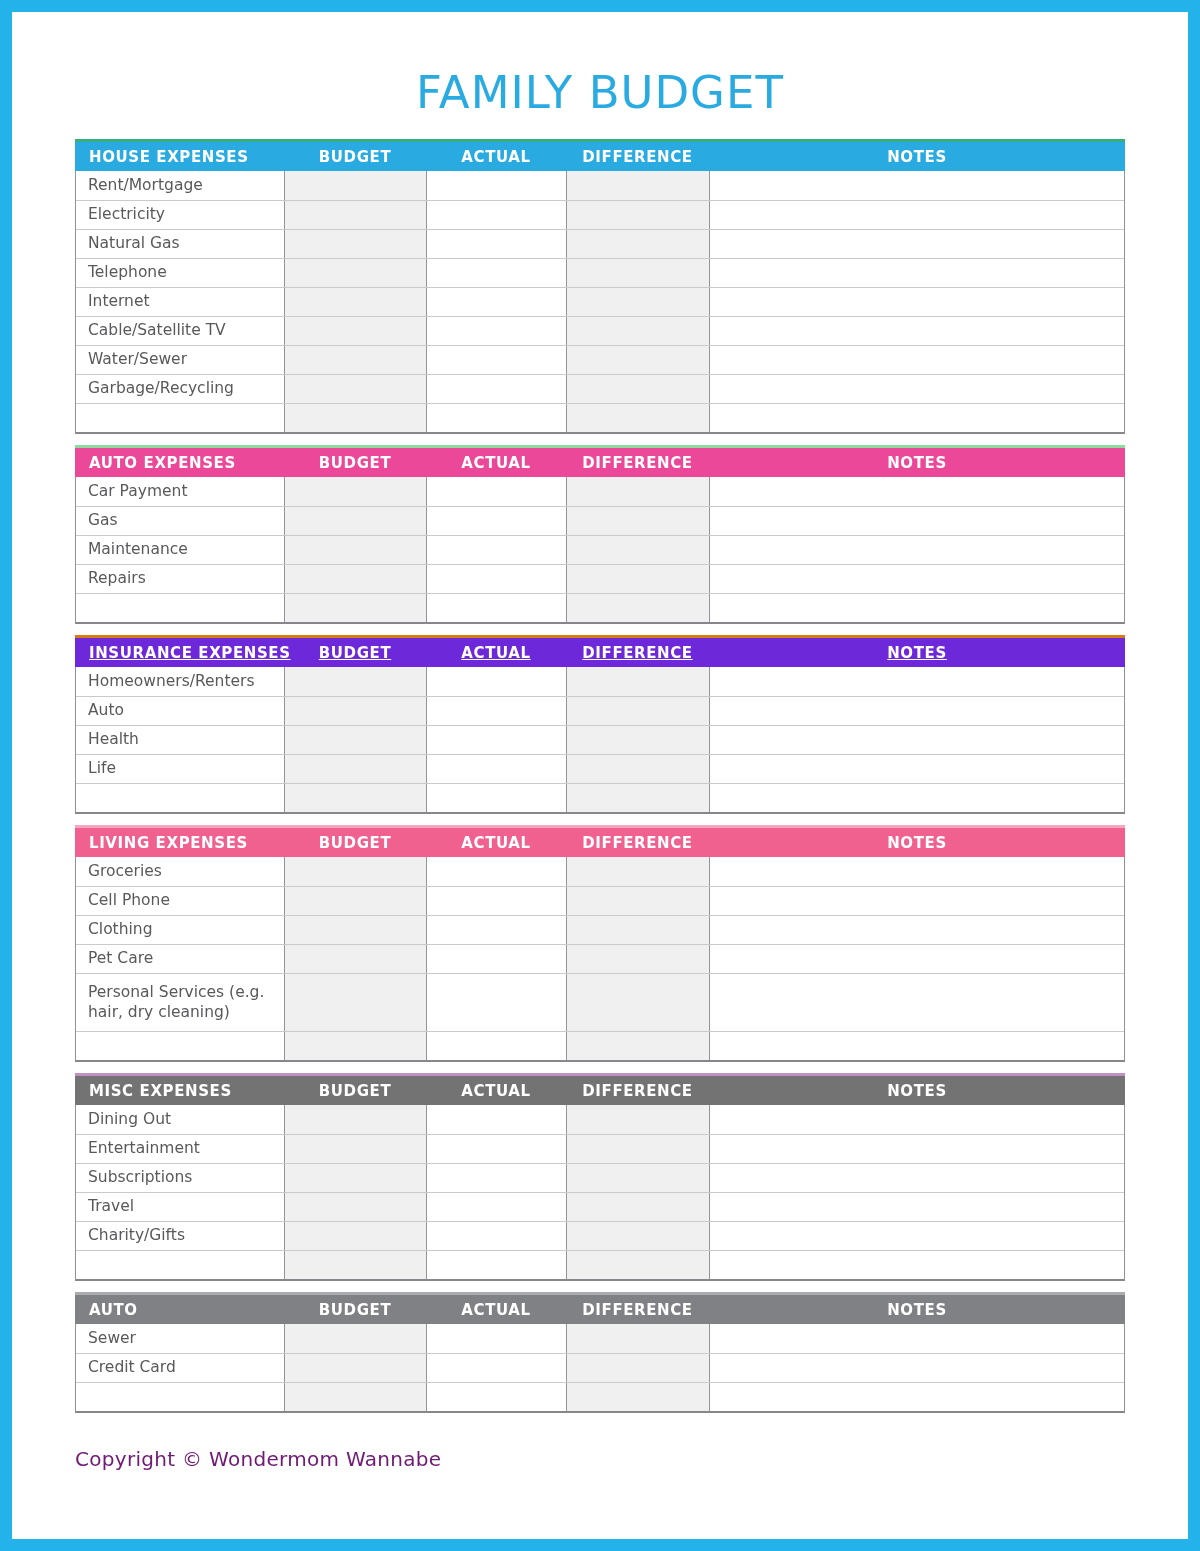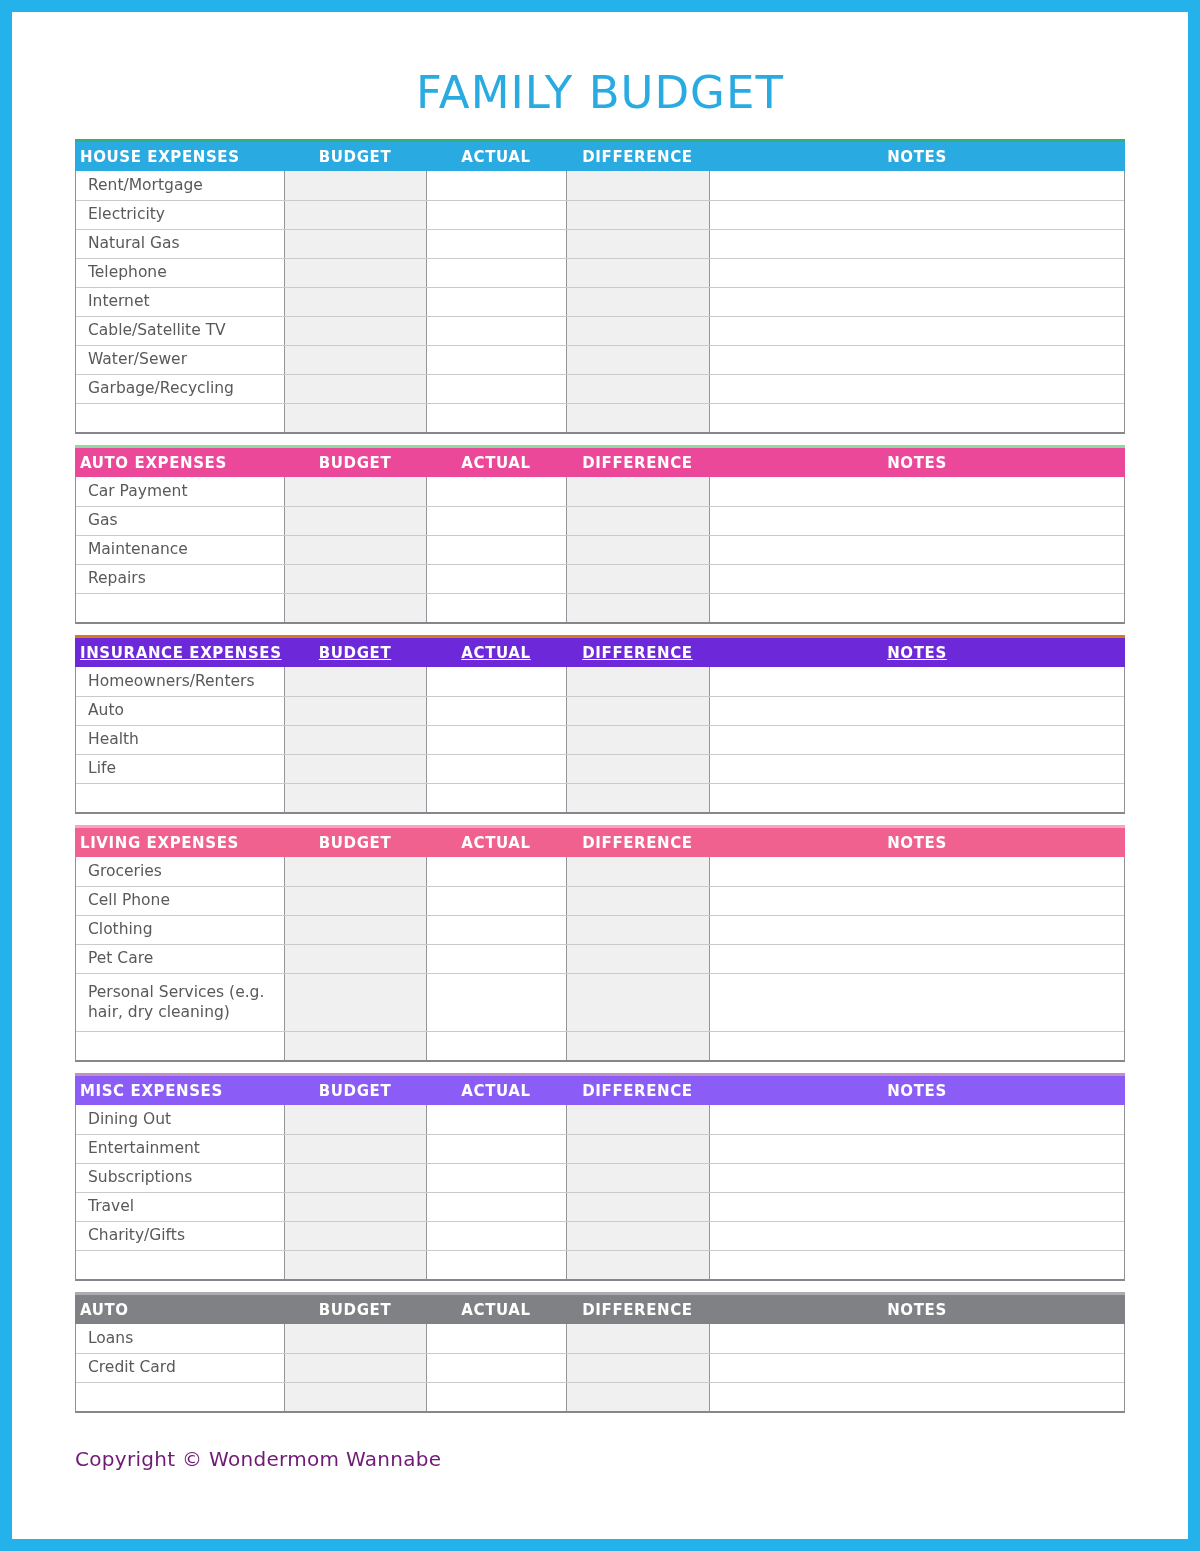--- a/index.html
+++ b/index.html
@@ -31,21 +31,21 @@
     display:flex;
     height:32px;
     border-top:3px solid #888;
     color:#ffffff;
   }
   .sec-header .cell {
     display:flex; align-items:center; justify-content:center;
     font-weight:700; font-size:15px; letter-spacing:0.6px;
     white-space:nowrap;
   }
-  .sec-header .label { justify-content:flex-start; padding-left:5px; }
+  .sec-header .label { justify-content:flex-start; padding-left:14px; }
 
   .cell.label  { width:209px; }
   .cell.budget { width:142px; }
   .cell.actual { width:140px; }
   .cell.diff   { width:143px; }
   .cell.notes  { flex:1; }
 
   .sec-body {
     border:1px solid #909295;
     border-top:none;
@@ -320,21 +320,21 @@
     <div class="cell label"></div>
     <div class="cell budget"></div>
     <div class="cell actual"></div>
     <div class="cell diff"></div>
     <div class="cell notes"></div>
   </div>
 </div>
   </section>
 
   <section class="budget-section">
-    <header class="sec-header" style="background: #8b5cf6; border-top-color: rgb(193, 143, 195);">
+    <header class="sec-header" style="background: #737373; border-top-color: rgb(193, 143, 195);">
       <div class="cell label">MISC EXPENSES</div>
       <div class="cell budget col-head">BUDGET</div>
       <div class="cell actual col-head">ACTUAL</div>
       <div class="cell diff col-head">DIFFERENCE</div>
       <div class="cell notes col-head">NOTES</div>
     </header>
     <div class="sec-body">
   <div class="row">
     <div class="cell label">Dining Out</div>
     <div class="cell budget"></div>
@@ -388,21 +388,21 @@
   <section class="budget-section">
     <header class="sec-header" style="background: rgb(128, 129, 132); border-top-color: rgb(170, 172, 175);">
       <div class="cell label">AUTO</div>
       <div class="cell budget col-head">BUDGET</div>
       <div class="cell actual col-head">ACTUAL</div>
       <div class="cell diff col-head">DIFFERENCE</div>
       <div class="cell notes col-head">NOTES</div>
     </header>
     <div class="sec-body">
   <div class="row">
-    <div class="cell label">Loans</div>
+    <div class="cell label">Sewer</div>
     <div class="cell budget"></div>
     <div class="cell actual"></div>
     <div class="cell diff"></div>
     <div class="cell notes"></div>
   </div>
 
   <div class="row">
     <div class="cell label">Credit Card</div>
     <div class="cell budget"></div>
     <div class="cell actual"></div>

